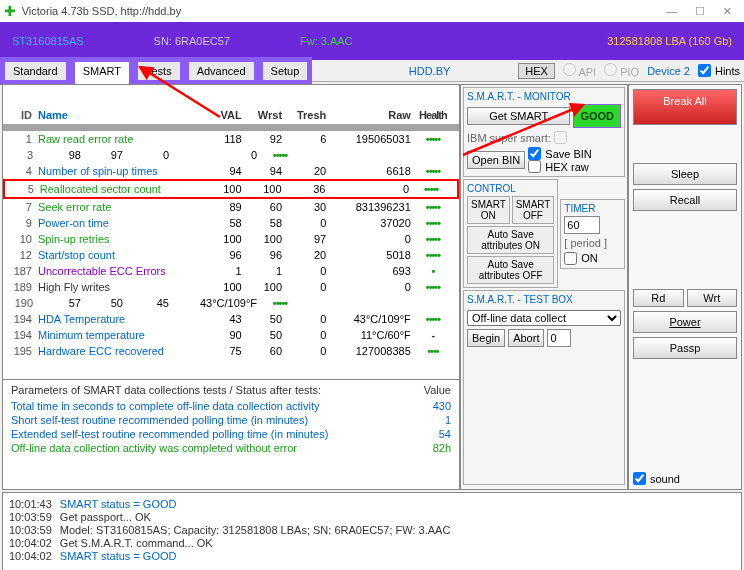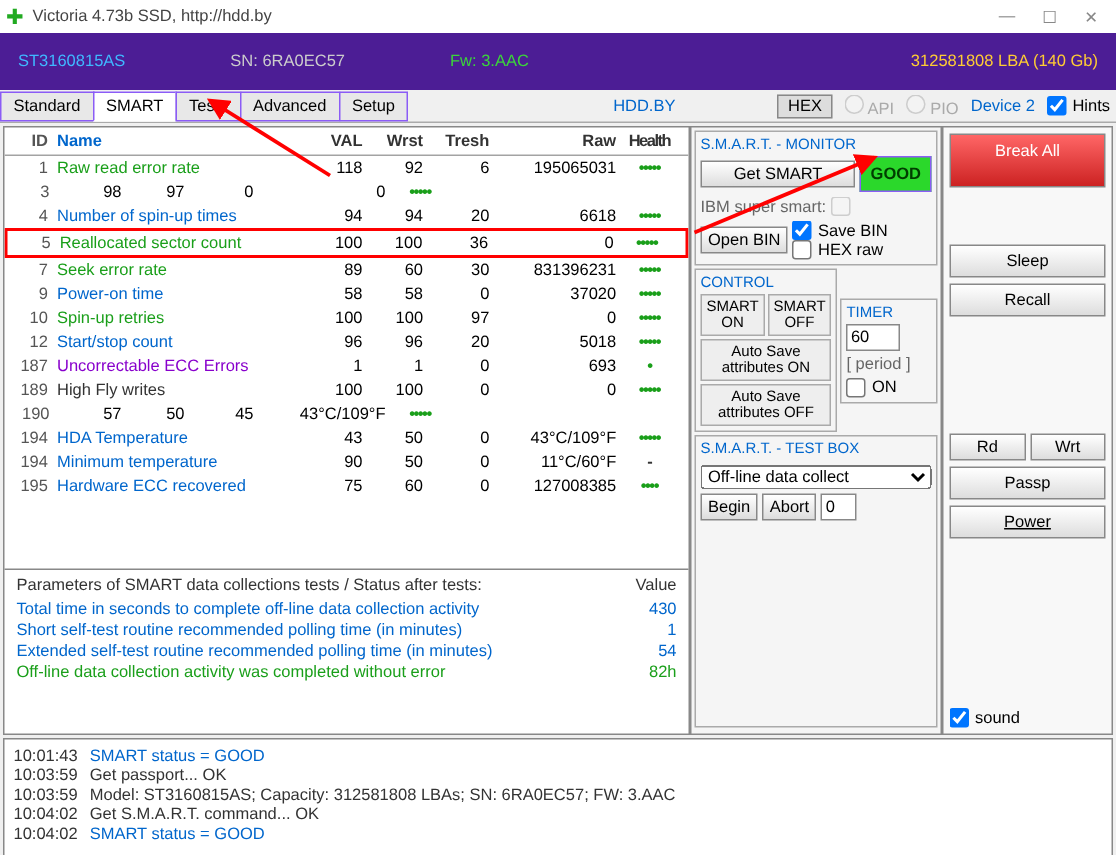--- a/index.html
+++ b/index.html
@@ -1,38 +1,38 @@
 <!DOCTYPE html>
 <html><head>
 <meta charset="utf-8">
 <style>
   * { box-sizing: border-box; margin: 0; padding: 0; font-family: Tahoma, Verdana, sans-serif; font-size: 11px; }
   body { width: 744px; height: 570px; background: #f0f0f0; overflow: hidden; position: relative; }
   .titlebar { height: 22px; background: #fff; display: flex; align-items: center; padding: 0 4px; }
   .titlebar .icon { color: #2a2; font-size: 14px; margin-right: 6px; }
   .titlebar .title { color: #444; }
   .titlebar .controls { margin-left: auto; display: flex; gap: 18px; padding-right: 8px; color: #888; }
-  .topbar { height: 38px; background: #4c1d95; display: flex; align-items: center; color: #fff; padding: 14px 12px; gap: 70px; }
+  .topbar { height: 38px; background: #6d28d9; display: flex; align-items: center; color: #fff; padding: 14px 12px; gap: 70px; }
   .topbar .model { color: #3fb8ff; }
   .topbar .sn { color: #ccc; }
   .topbar .fw { color: #3bd43b; text-align: right; }
   .topbar .lba { color: #ffcc33; margin-left: auto; }
   .topbar2 { height: 22px; display: flex; align-items: center; border-bottom: 1px solid #aaa; }
   .tabs { display: flex; }
-  .tab { padding: 3px 8px; border: 1px solid #8b5cf6; background: #e8e8e8; margin-right: -1px; cursor: pointer; }
+  .tab { padding: 3px 8px; border: 5px solid #8b5cf6; background: #e8e8e8; margin-right: -1px; cursor: pointer; }
   .tab.active { background: #fff; border-bottom: 1px solid #fff; }
   .topright { margin-left: auto; display: flex; align-items: center; gap: 8px; padding-right: 4px; }
   .hddby { color: #0066cc; margin-right: 60px; }
   .hex { border: 1px solid #888; padding: 1px 6px; background: #ddd; }
   .api { color: #aaa; }
   .device { color: #0066cc; }
   .main { display: flex; height: 410px; }
   .left { flex: 1; display: flex; flex-direction: column; border: 1px solid #888; margin: 2px 0 2px 2px; background: #fff; min-width: 0; }
   .smart-table-wrap { flex: 1; overflow: hidden; display: flex; flex-direction: column; min-height: 0; }
-  .smart-head { display: flex; padding: 3px 4px; border-bottom: 1px solid #a3a3a3; font-weight: 600; color: #333; }
+  .smart-head { display: flex; padding: 3px 4px; border-bottom: 7px solid #a3a3a3; font-weight: 600; color: #333; margin-top: 21px; }
   .smart-rows { flex: 1; overflow-y: auto; }
   .sr { display: flex; padding: 2px 4px; align-items: center; position: relative; }
   .c-id { width: 32px; text-align: right; padding-right: 6px; color: #555; }
   .c-name { width: 170px; color: #0066cc; }
   .c-val { width: 42px; text-align: right; }
   .c-wrst { width: 42px; text-align: right; }
   .c-tr { width: 46px; text-align: right; }
   .c-raw { width: 88px; text-align: right; }
   .c-health { width: 46px; color: #1a9f1a; text-align: center; font-weight: bold; letter-spacing: -1px; }
   .hl-row { border: 2px solid red; }
@@ -71,21 +71,21 @@
     <span>—</span>
     <span>☐</span>
     <span>✕</span>
   </div>
 </div>
 
 <div class="topbar">
   <span class="model">ST3160815AS</span>
   <span class="sn">SN: 6RA0EC57</span>
   <span class="fw">Fw: 3.AAC</span>
-  <span class="lba">312581808 LBA (140 Gb)</span>
+  <span class="lba">312581808 LBA (160 Gb)</span>
 </div>
 
 <div class="topbar2">
   <div class="tabs" id="tabs">
       <div class="tab">Standard</div>
       <div class="tab active">SMART</div>
       <div class="tab">Tests</div>
       <div class="tab">Advanced</div>
       <div class="tab">Setup</div>
     </div>
@@ -327,22 +327,22 @@
   <div class="right">
     <div class="btn red">Break All</div>
     <div style="height:30px"></div>
     <div class="btn">Sleep</div>
     <div class="btn">Recall</div>
     <div style="height:70px"></div>
     <div class="row2">
       <span class="btn tiny" style="flex:1">Rd</span>
       <span class="btn tiny" style="flex:1">Wrt</span>
     </div>
+    <div class="btn" style="text-decoration:underline">Power</div>
     <div class="btn">Passp</div>
-    <div class="btn" style="text-decoration:underline">Power</div>
     <div style="flex:1"></div>
     <label class="chk">
         <input type="checkbox" checked="" style=""> 
         <span>sound</span>
       </label>
   </div>
 </div>
 
 <div class="log" id="log">
     <div class="lrow"><span class="ts">10:01:43</span><span class="msg blue">SMART status = GOOD</span></div>

